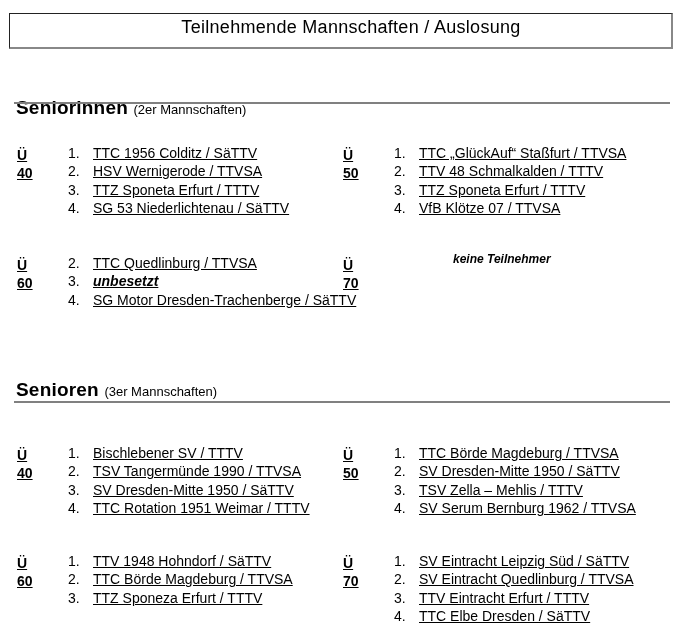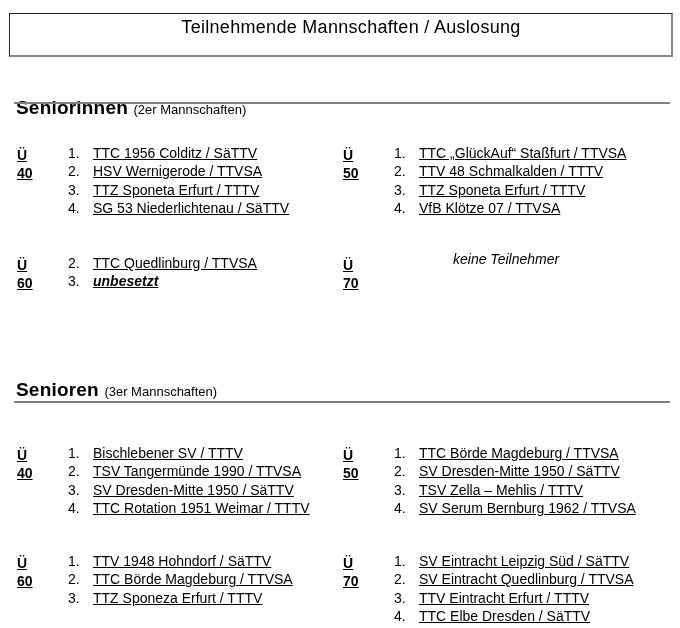--- a/index.html
+++ b/index.html
@@ -13,21 +13,21 @@
       position: relative;
       overflow: hidden;
       font-family: "Liberation Sans", sans-serif;
       color: #000000;
     }
     .title-box {
       position: absolute;
       left: 9px;
       top: 13px;
       width: 664px;
-      height: 44px;
+      height: 36px;
       border: 1px solid #222222;
       border-right: 2px solid #888888;
       border-bottom: 2px solid #888888;
       box-sizing: border-box;
       text-align: center;
       font-size: 18px;
       line-height: 26px;
       font-weight: normal;
       letter-spacing: 0.3px;
       padding-left: 21px;
@@ -82,22 +82,22 @@
       display: inline-block;
       width: 25px;
     }
     .italic-bold {
       font-style: italic;
       font-weight: bold;
     }
     .none-note {
       position: absolute;
       font-style: italic;
-      font-weight: normal;
-      font-size: 14px;
+      font-weight: bold;
+      font-size: 12px;
       white-space: nowrap;
     }
   </style>
 </head>
 <body>
 
 <div class="title-box">Teilnehmende Mannschaften / Auslosung</div>
 
 <div class="section-head" style="top:97px;">
   <span>Seniorinnen</span>
@@ -123,20 +123,21 @@
     <li><span class="num">3.</span><span>TTZ Sponeta Erfurt / TTTV</span></li>
     <li><span class="num">4.</span><span>VfB Klötze 07 / TTVSA</span></li>
   </ul>
 </div>
 
 <div class="group" style="left:17px; top:250px;">
   <span class="label">Ü 60</span>
   <ul class="entries">
     <li><span class="num">2.</span><span>TTC Quedlinburg / TTVSA</span></li>
     <li><span class="num">3.</span><span class="italic-bold">unbesetzt</span></li>
+    <li><span class="num">4.</span><span>SG Motor Dresden-Trachenberge / SäTTV</span></li>
   </ul>
 </div>
 
 <div class="group" style="left:343px; top:250px;">
   <span class="label">Ü 70</span>
   <span class="none-note" style="left:110px; top:0;">keine Teilnehmer</span>
 </div>
 
 <div class="section-head" style="top:379px;text-align:right;">
   <span>Senioren</span>

